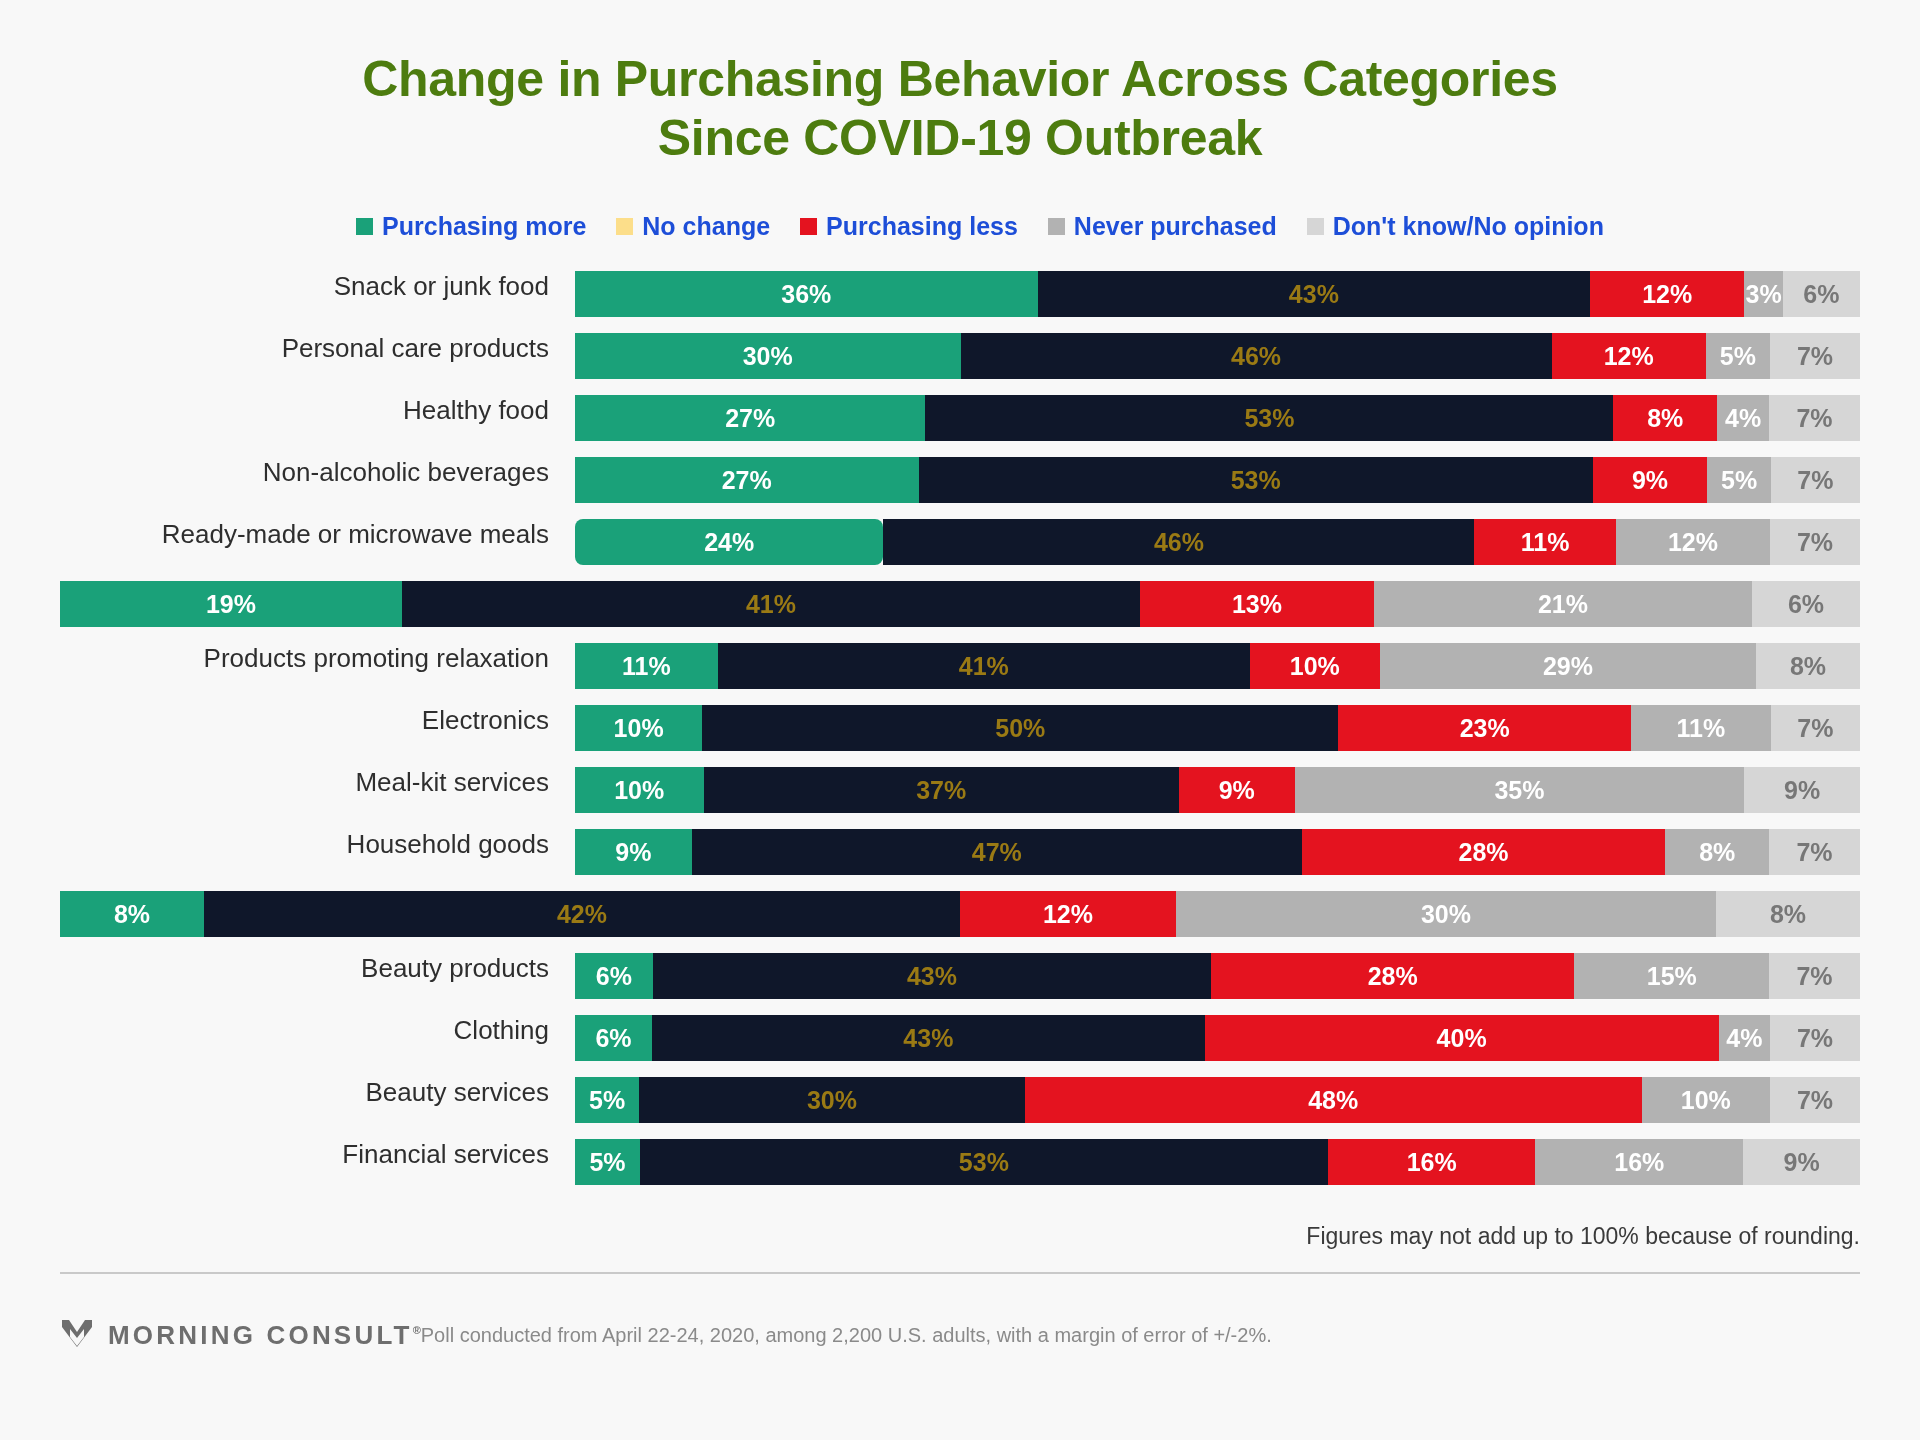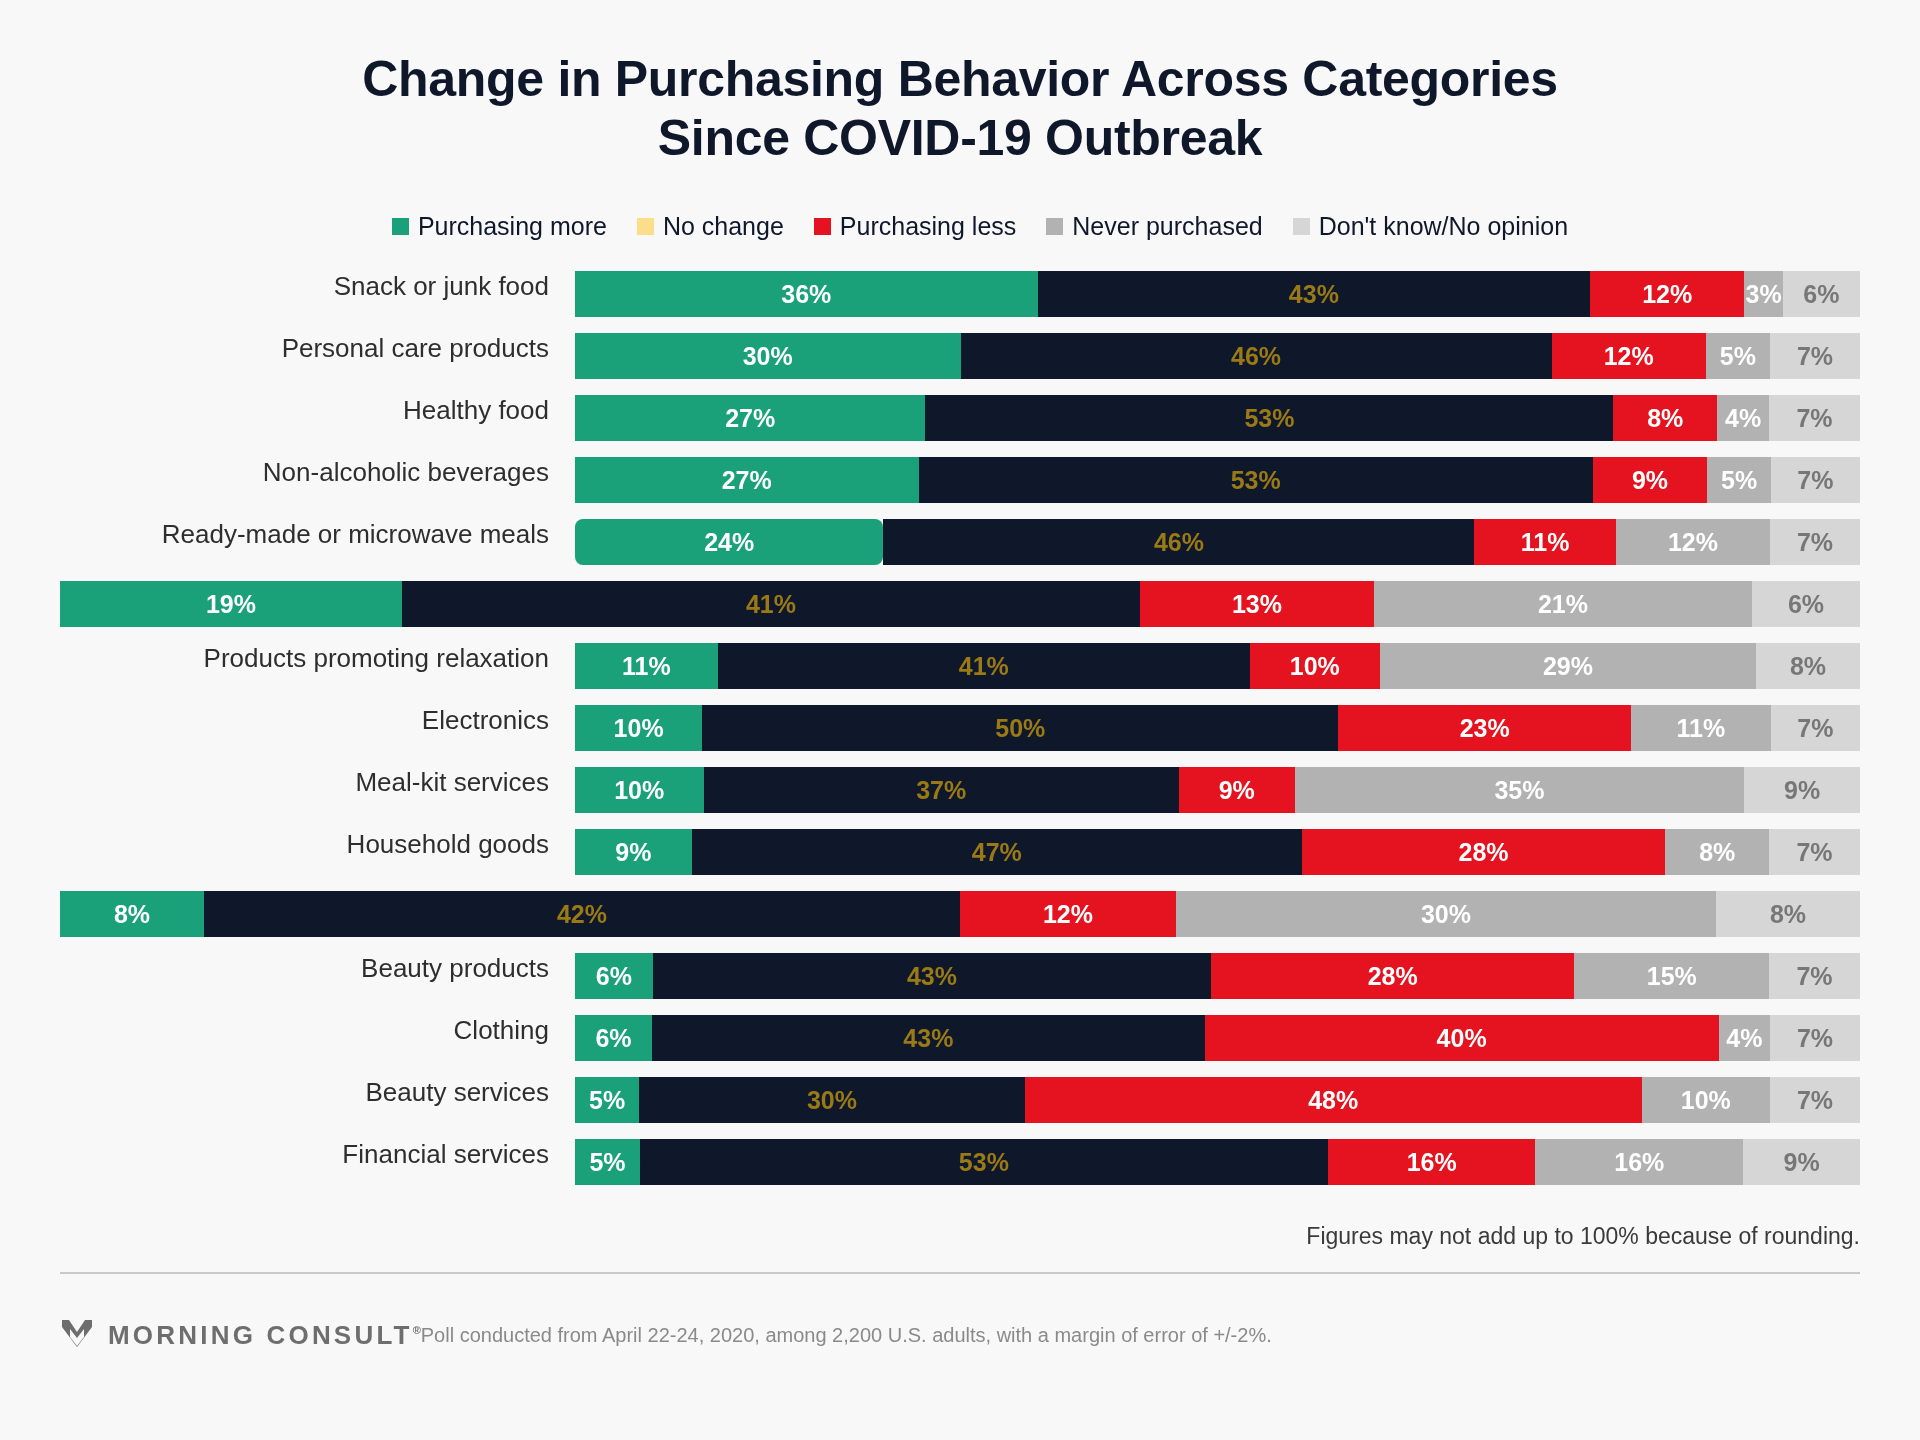--- a/index.html
+++ b/index.html
@@ -26,21 +26,21 @@
 
   
   .title-wrap {
     padding-top: 50px;
     text-align: center;
   }
   .chart-title {
     font-size: 50px;
     font-weight: bold;
     line-height: 1.18;
-    color: #0f172a;
+    color: #4d7c0f;
     letter-spacing: -0.3px;
     margin: 0 auto;
     max-width: 1200px;
   }
 
   
   .legend {
     margin-top: 44px;
     display: flex;
     justify-content: center;
@@ -54,22 +54,23 @@
     gap: 9px;
   }
   .legend-swatch {
     width: 17px;
     height: 17px;
     flex: 0 0 auto;
     display: inline-block;
   }
   .legend-label {
     font-size: 25px;
-    color: #0f172a;
+    color: #1d4ed8;
     white-space: nowrap;
+    font-weight: bold;
   }
 
   
   .chart-area {
     margin-top: 30px;
     padding-left: 60px;
     padding-right: 60px;
     flex: 0 0 auto;
   }
   .row {

